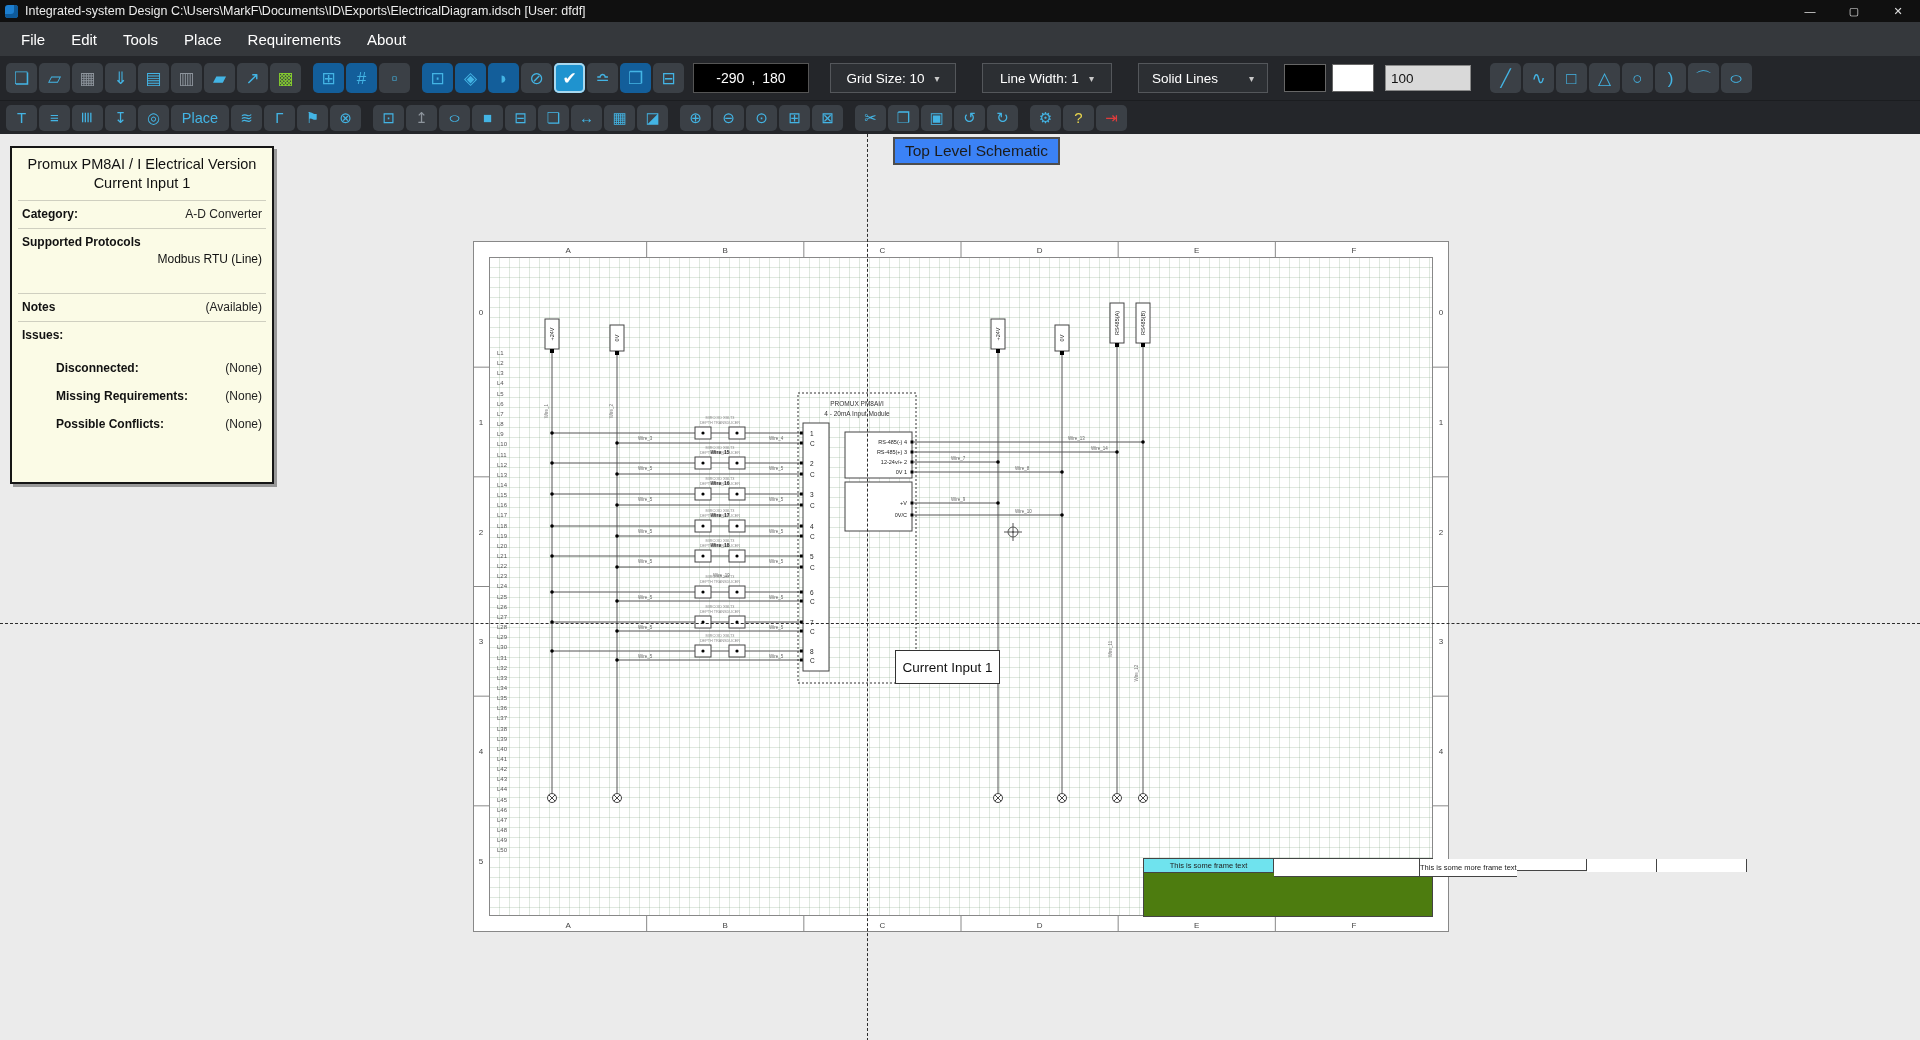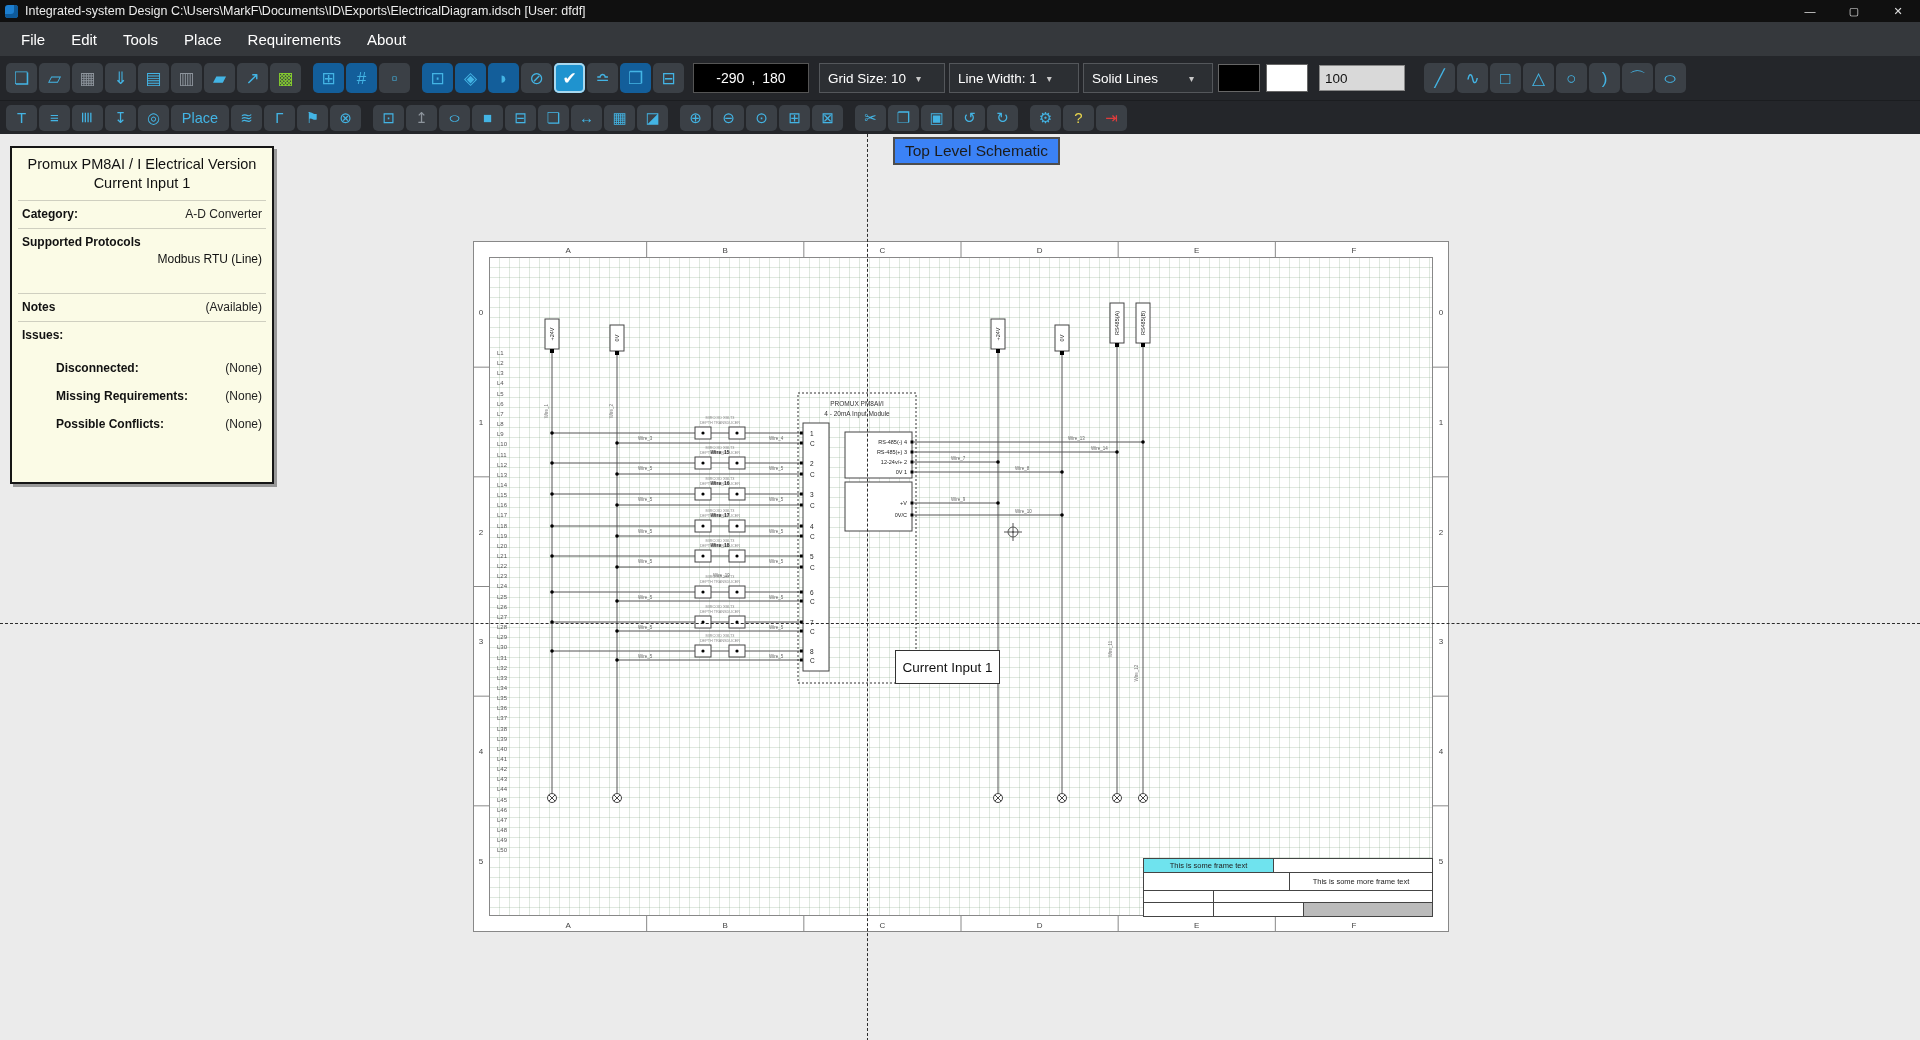--- a/index.html
+++ b/index.html
@@ -21,35 +21,35 @@
   .v-active{background:#135e9a}
   .v-selected{background:#1f93cf;color:#fff;box-shadow:inset 0 0 0 2px #a8d8ef}
   .v-disabled{color:#8d949c}
   .v-green{color:#84cc2e}
   .v-yellow{color:#e8d44d}
   .v-red{color:#e03c3c}
   .gap{margin-left:11px}
   .rot90 span{display:inline-block;transform:rotate(90deg)}
   .stretch span{display:inline-block;transform:scaleX(1.45)}
   .coordbox{width:114px;height:28px;background:#000;border:1px solid #555;color:#fff;display:flex;align-items:center;justify-content:center;font-size:14px;margin:0 8px;gap:7px;flex:none}
-  .dropdown{height:28px;background:#2c2f33;border:1px solid #54575b;color:#fff;font-size:13.5px;display:flex;align-items:center;justify-content:flex-start;padding:0 8px;margin:0 2px;flex:none}
+  .dropdown{height:28px;background:#2c2f33;border:1px solid #54575b;color:#fff;font-size:13.5px;display:flex;align-items:center;justify-content:center;padding:0 8px;margin:0 13px;flex:none}
   .dd-chev{font-size:10px;color:#c8c8c8;margin-left:10px}
   .swatch{width:40px;height:26px;border:1px solid #666;margin:0 3px;flex:none}
   .zoominput{width:74px;height:24px;background:#d9d9d9;border:1px solid #888;color:#111;font-size:13.5px;padding:0 5px;display:flex;align-items:center;margin:0 8px;flex:none}
   .place-btn{width:58px;height:26px;border-radius:5px;background:#3b4046;color:#43b4e4;font-size:14.5px;display:flex;align-items:center;justify-content:center;margin:0 1px;flex:none}
   
   .canvas{position:relative;width:1920px;height:907px;background:#ebebeb;overflow:hidden}
   .sheet{position:absolute;left:473px;top:107px;width:976px;height:691px;background:#fff;z-index:1}
   .gridarea{position:absolute;left:16px;top:16px;width:944px;height:659px;
     background-image:
       repeating-linear-gradient(to right, rgba(110,150,110,.22) 0px, rgba(110,150,110,.22) 1px, transparent 1px, transparent 10px),
       repeating-linear-gradient(to bottom, rgba(110,150,110,.22) 0px, rgba(110,150,110,.22) 1px, transparent 1px, transparent 10px)}
   svg.schem{position:absolute;left:0;top:0}
   .current-box{position:absolute;left:422px;top:409px;width:103px;height:32px;background:#fff;border:1.5px solid #333;display:flex;align-items:center;justify-content:center;font-size:13.5px;color:#111;z-index:2}
-  .titleblock{position:absolute;left:670px;top:617px;width:290px;height:59px;border:1px solid #444;box-sizing:border-box;display:flex;flex-direction:column;background:#4d7c0f;z-index:2}
+  .titleblock{position:absolute;left:670px;top:617px;width:290px;height:59px;border:1px solid #444;box-sizing:border-box;display:flex;flex-direction:row;background:#4d7c0f;z-index:2}
   .tb-row{display:flex;flex:none;border-bottom:1px solid #444;box-sizing:border-box}
   .tb-row:last-child{border-bottom:none}
   .tb-cell{border-right:1px solid #444;box-sizing:border-box;display:flex;align-items:center;justify-content:center;font-size:7.5px;color:#222;overflow:hidden}
   .tb-cell:last-child{border-right:none}
   .crosshair-v{position:absolute;left:867px;top:0;height:907px;width:0;border-left:1.5px dashed #2c2c2c;z-index:3}
   .crosshair-h{position:absolute;top:489px;left:0;width:1920px;height:0;border-top:1.5px dashed #2c2c2c;z-index:3}
   .top-label{position:absolute;left:893px;top:3px;background:#3b82f6;border:2px solid #4d4d4d;color:#1c1c1c;font-size:15.5px;padding:3px 10px;z-index:4}
   
   .info-panel{position:absolute;left:10px;top:12px;width:264px;height:338px;background:#fbfbe6;border:2px solid #151515;box-shadow:3px 3px 0 rgba(70,70,70,.5);z-index:5;box-sizing:border-box;padding:7px 10px;color:#111}
   .ip-title{font-weight:normal;font-size:14.5px;text-align:center;line-height:1.3}

